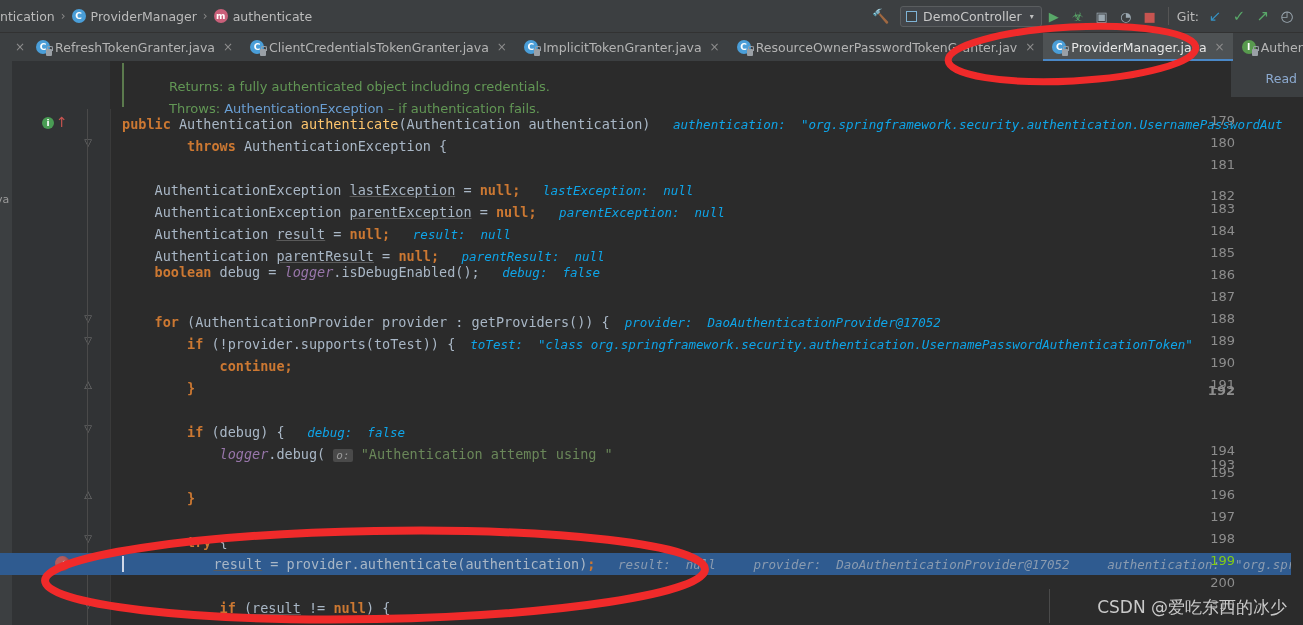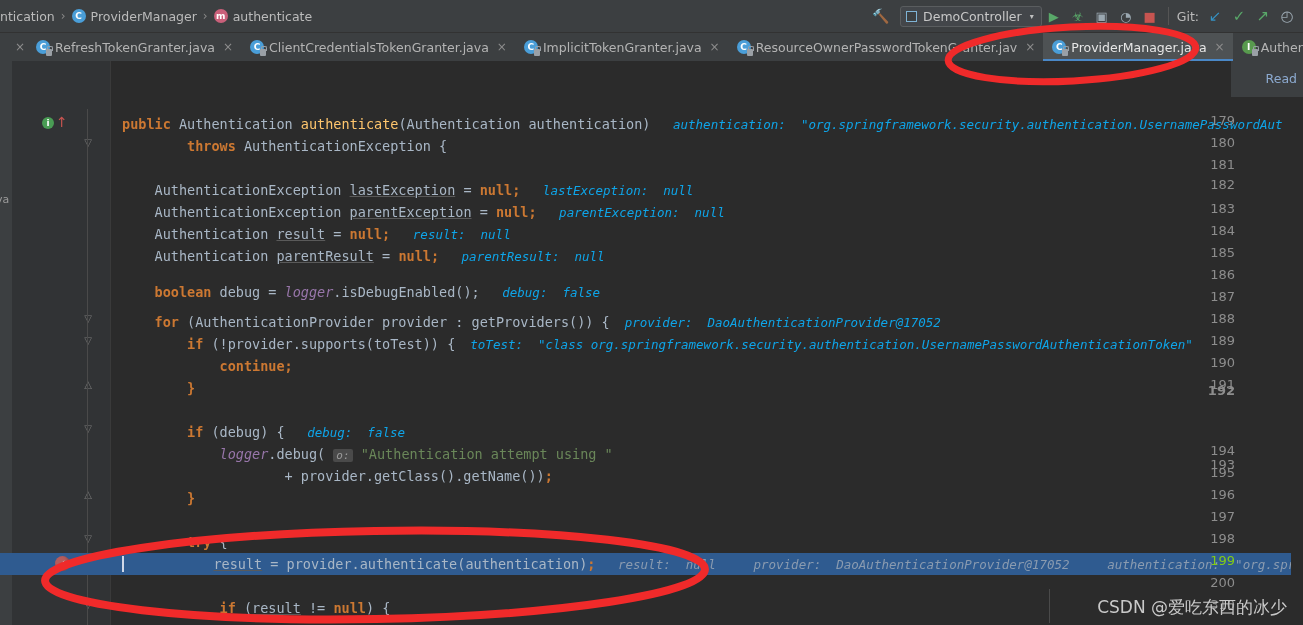--- a/index.html
+++ b/index.html
@@ -323,27 +323,36 @@
   </div>
 
   <div class="editor">
 
     <div class="leftstrip">
       <span class="vtxt">va</span>
     </div>
     <div class="gutter"></div>
     <div class="gutter-sep"></div>
 
+    <div class="docblock">
+      <div class="doc-bar"></div>
+      <div class="doc-line" style="top:3px">
+        <span>Returns:</span><span> a fully authenticated object including credentials.</span>
+      </div>
+      <div class="doc-line" style="top:25px">
+        <span>Throws:</span><span> </span><span class="type-blue">AuthenticationException</span><span> – if authentication fails.</span>
+      </div>
+    </div>
 
     <div id="gutter-lines">
         <div class="lineno" style="top: 52px;">179</div>
         <div class="lineno" style="top: 74px;">180</div>
         <div class="fold" style="top: 76px;">▽</div>
         <div class="lineno" style="top: 96px;">181</div>
-        <div class="lineno" style="top: 116px;">182</div>
+        <div class="lineno" style="top: 127px;">182</div>
         <div class="lineno" style="top: 140px;">183</div>
         <div class="lineno" style="top: 162px; text-align: right;">184</div>
         <div class="lineno" style="top: 184px;">185</div>
         <div class="lineno" style="top: 206px;">186</div>
         <div class="lineno" style="top: 228px;">187</div>
         <div class="lineno" style="top: 250px;">188</div>
         <div class="fold" style="top: 252px;">▽</div>
         <div class="lineno" style="top: 272px;">189</div>
         <div class="fold" style="top: 274px;">▽</div>
         <div class="lineno" style="top: 294px;">190</div>
@@ -375,39 +384,38 @@
       
       
       <div class="row" style="top:118px"><span class="txt">    <span class="id">AuthenticationException </span><span class="id under">lastException</span><span class="id"> = </span><span class="kw">null;</span><span class="hint">   lastException:  null</span></span></div>
       
       <div class="row" style="top:140px"><span class="txt">    <span class="id">AuthenticationException </span><span class="id under">parentException</span><span class="id"> = </span><span class="kw">null;</span><span class="hint">   parentException:  null</span></span></div>
       
       <div class="row" style="top:162px"><span class="txt">    <span class="id">Authentication </span><span class="id under">result</span><span class="id"> = </span><span class="kw">null;</span><span class="hint">   result:  null</span></span></div>
       
       <div class="row" style="top:184px"><span class="txt">    <span class="id">Authentication </span><span class="id under">parentResult</span><span class="id"> = </span><span class="kw">null;</span><span class="hint">   parentResult:  null</span></span></div>
       
-      <div class="row" style="top:220px"><span class="txt">    <span class="kw">boolean</span><span class="id"> debug = </span><span class="fld">logger</span><span class="id">.isDebugEnabled();</span><span class="hint">   debug:  false</span></span></div>
+      <div class="row" style="top:200px"><span class="txt">    <span class="kw">boolean</span><span class="id"> debug = </span><span class="fld">logger</span><span class="id">.isDebugEnabled();</span><span class="hint">   debug:  false</span></span></div>
       
       <div class="row" style="top:228px"><span class="txt"></span></div>
       
       <div class="row" style="top:250px"><span class="txt">    <span class="kw">for</span><span class="id"> (AuthenticationProvider provider : getProviders()) {</span><span class="hint">  provider:  DaoAuthenticationProvider@17052</span></span></div>
       
       <div class="row" style="top:272px"><span class="txt">        <span class="kw">if</span><span class="id"> (!provider.supports(toTest)) {</span><span class="hint">  toTest:  "class org.springframework.security.authentication.UsernamePasswordAuthenticationToken"</span></span></div>
       
       <div class="row" style="top:294px"><span class="txt">            <span class="kw">continue;</span></span></div>
       
       <div class="row" style="top:316px"><span class="txt">        <span class="kw">}</span></span></div>
       
       <div class="row" style="top:338px"><span class="txt"></span></div>
       
       <div class="row" style="top:360px"><span class="txt">        <span class="kw">if</span><span class="id"> (debug) {</span><span class="hint">   debug:  false</span></span></div>
       
       <div class="row" style="top:382px"><span class="txt">            <span class="fld">logger</span><span class="id">.debug( </span><span class="param-chip">o:</span><span class="str"> "Authentication attempt using "</span></span></div>
       
-      <div class="row" style="top:404px"><span class="txt">                    <span class="id">+ provider.getClass().getName())</span><span class="kw">;</span></span></div>
       
       <div class="row" style="top:426px"><span class="txt">        <span class="kw">}</span></span></div>
       
       <div class="row" style="top:448px"><span class="txt"></span></div>
       
       <div class="row" style="top:470px"><span class="txt">        <span class="kw">try</span><span class="id"> {</span></span></div>
       
       <div class="row hl" style="top:492px"><span class="txt"><span class="caret"></span>           <span class="id under">result</span><span class="id"> = provider.authenticate(authentication)</span><span class="kw">;</span><span class="hint-b">   result:  null     provider:  DaoAuthenticationProvider@17052     authentication:  "org.spri</span></span></div>
       
       <div class="row" style="top:514px"><span class="txt"></span></div>

